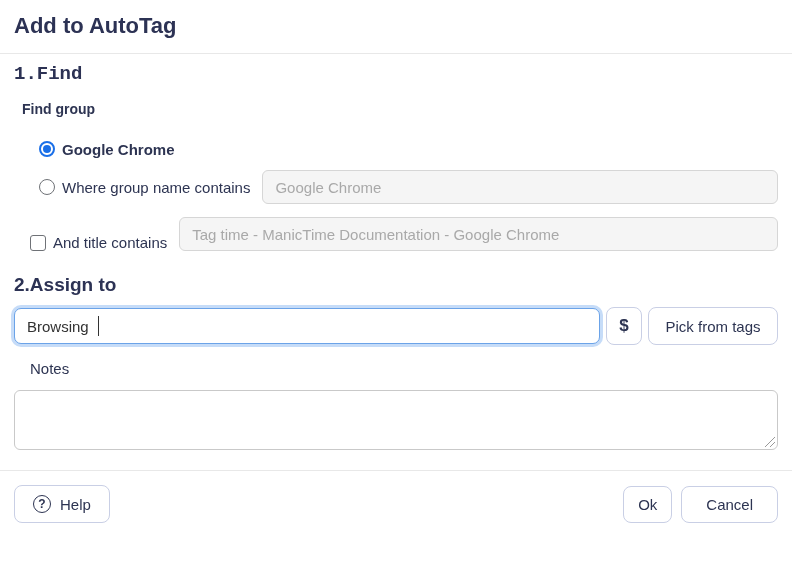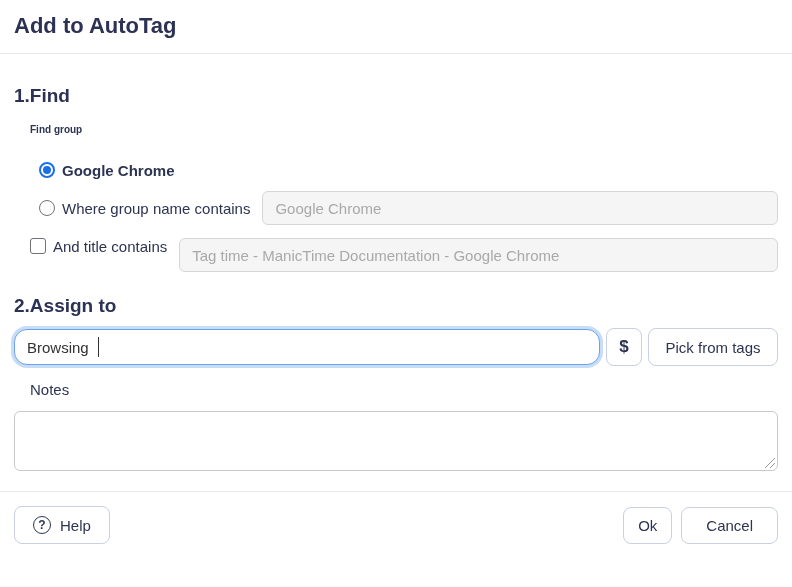--- a/index.html
+++ b/index.html
@@ -14,35 +14,35 @@
 
   .title {
     font-size: 22px; font-weight: bold; color: #2c3254;
     padding-top: 12px; line-height: 28px;
   }
   .divider { height: 1px; background: #e8e8e8; margin: 13px -14px 0 -14px; }
 
   .section-heading {
     font-size: 19px; font-weight: bold; color: #2c3254; line-height: 23px;
   }
-  .h-find { margin-top: 30px; }
+  .h-find { margin-top: 9px; font-family: Liberation Mono, monospace; }
   .h-assign { margin-top: 22px; }
 
   .sub-label-bold {
-    font-size: 10px; font-weight: bold; margin-left: 16px; margin-top: 14px; line-height: 18px;
+    font-size: 14px; font-weight: bold; margin-left: 8px; margin-top: 14px; line-height: 18px;
   }
   .field-label {
     font-size: 15px; margin-left: 16px; margin-top: 13px; line-height: 18px;
   }
 
   .radio-row { display: flex; align-items: center; margin-left: 25px; }
   .row-1 { margin-top: 22px; height: 18px; }
   .row-2 { margin-top: 12px; height: 34px; justify-content: flex-end; }
   .row-3 { margin-top: 14px; height: 18px; }
-  .check-row { display: flex; align-items: flex-start; margin-left: 16px; margin-top: 13px; height: 34px; }
+  .check-row { display: flex; align-items: flex-end; margin-left: 16px; margin-top: 13px; height: 34px; }
 
   .radio {
     width: 16px; height: 16px; border-radius: 50%;
     border: 1.5px solid #6f7277; background: #fff; flex: 0 0 16px;
   }
   .radio.checked {
     border: 2px solid #1a6fe8; position: relative;
   }
   .radio.checked::after {
     content: ""; position: absolute; left: 2px; top: 2px;
@@ -60,21 +60,21 @@
     background: #f5f5f5; border: 1px solid #d6d6d6; border-radius: 6px;
     font-family: "Liberation Sans", sans-serif;
     font-size: 15px; padding: 0 12px; color: #2d3452;
   }
   .disabled-input::placeholder { color: #a9a9a9; opacity: 1; }
 
   .assign-row { display: flex; align-items: center; margin-top: 9px; gap: 6px; height: 42px; }
   .autotag-wrap { flex: 1; position: relative; }
   .autotag-input {
     width: 100%; height: 36px;
-    border: 1px solid #6ba3e8; border-radius: 13px;
+    border: 1px solid #6ba3e8; border-radius: 7px;
     box-shadow: 0 0 0 3px #c6dcf8;
     font-family: "Liberation Sans", sans-serif;
     font-size: 15px; padding: 0 12px; color: #323232;
     outline: none; background: #fff;
   }
   .caret {
     position: absolute; left: 84px; top: 8px;
     width: 1px; height: 20px; background: #333;
   }
   .btn {

